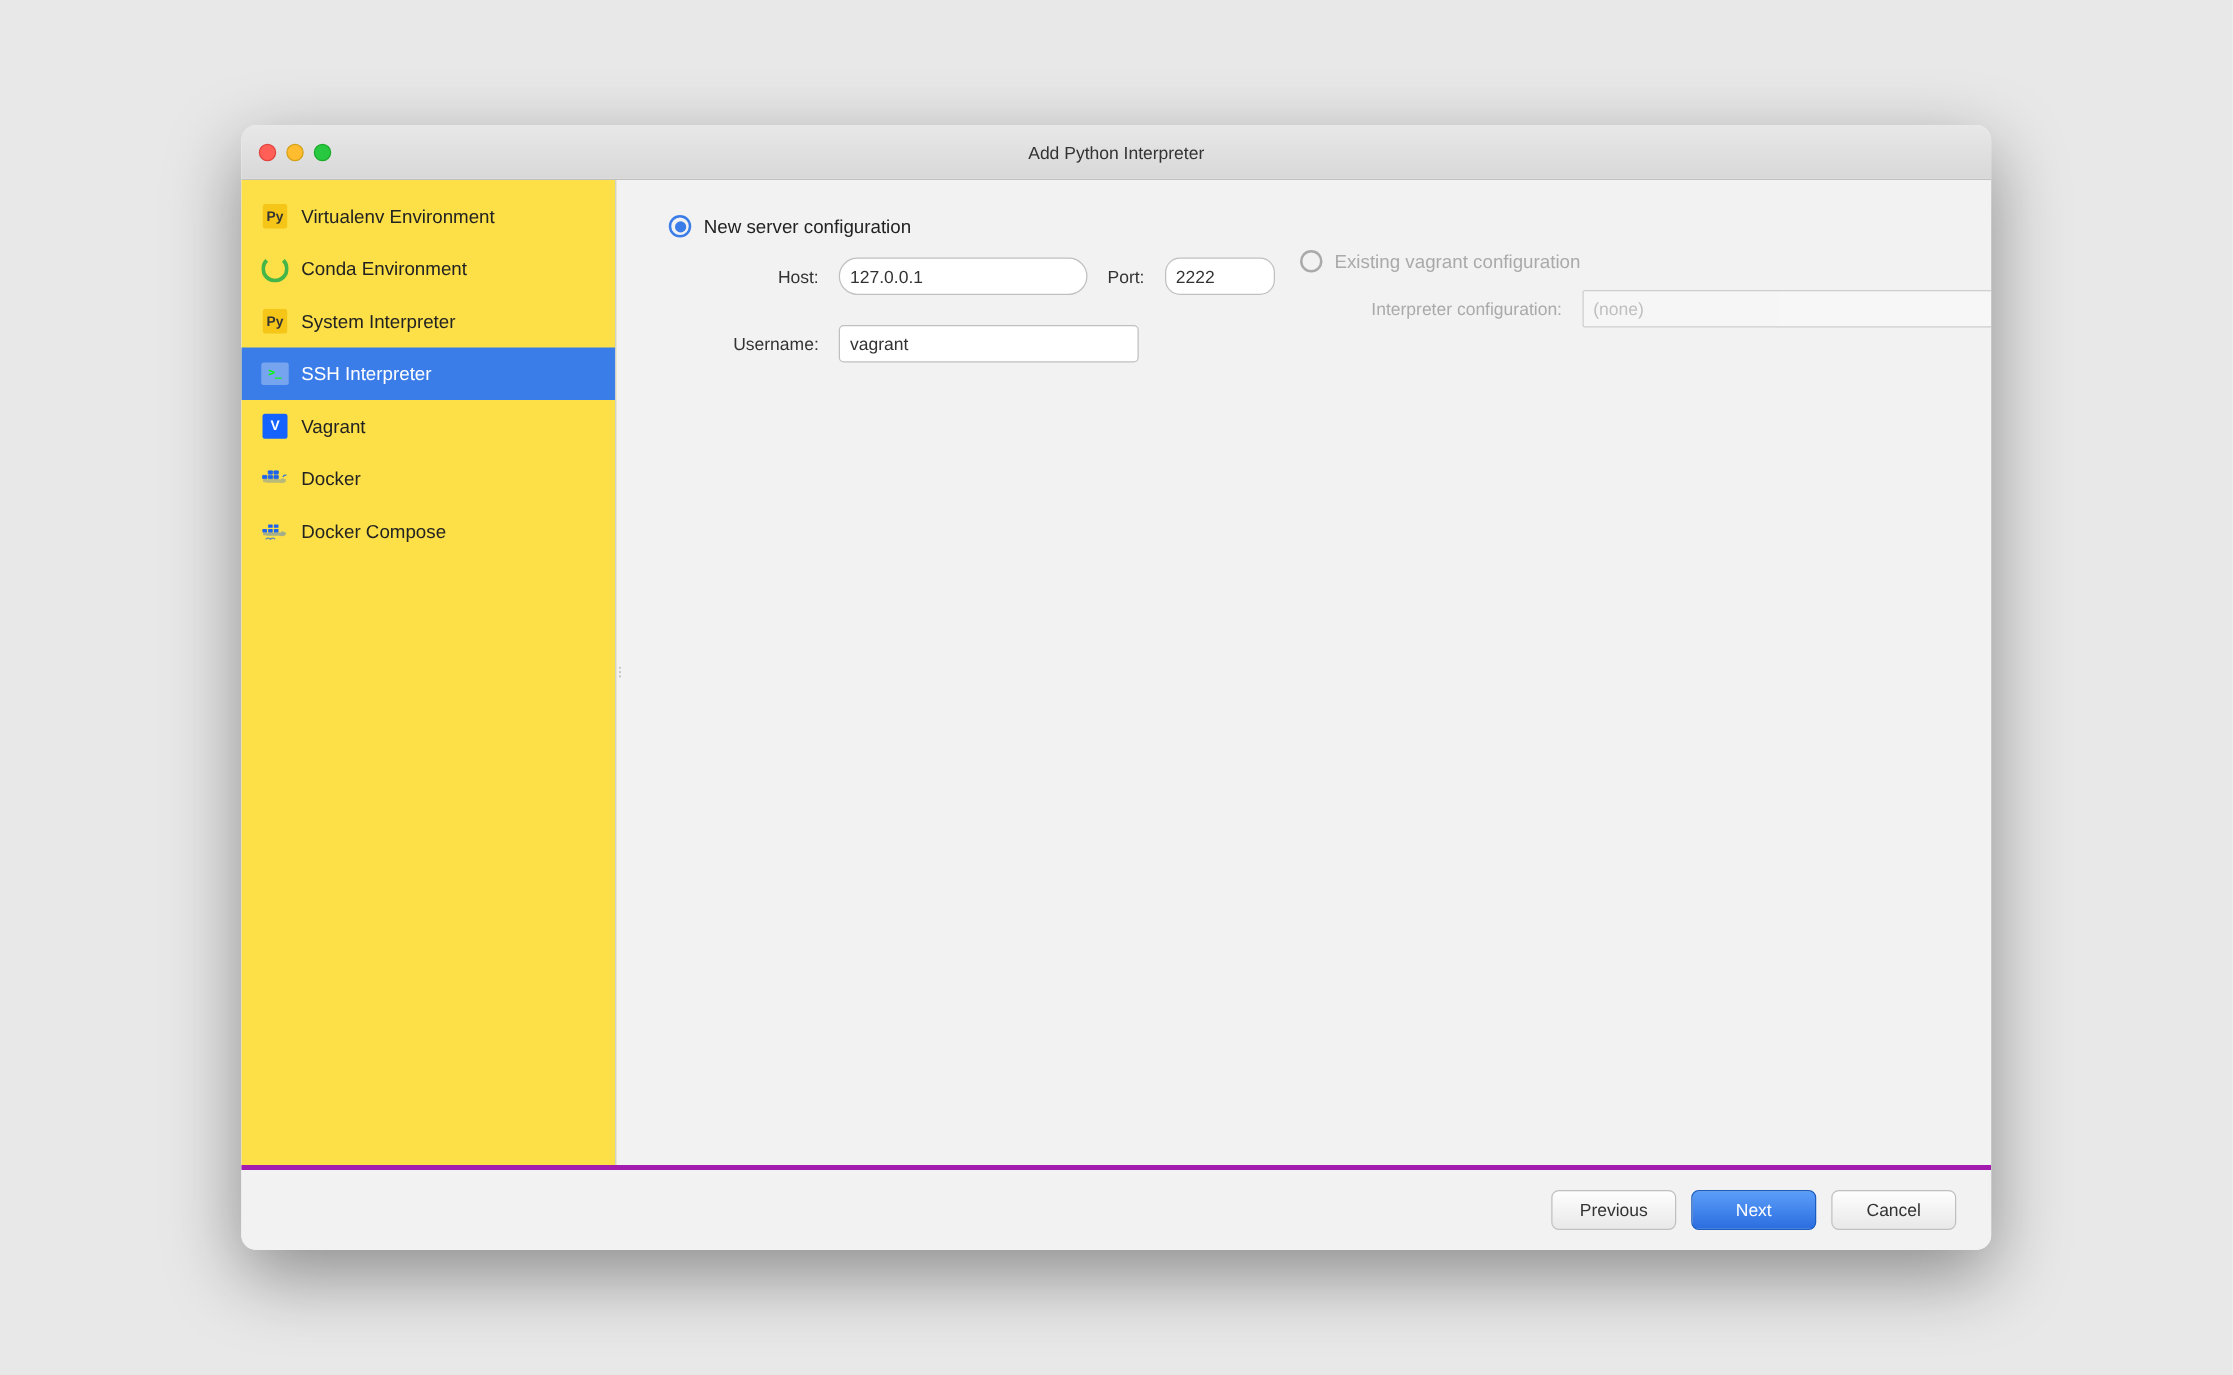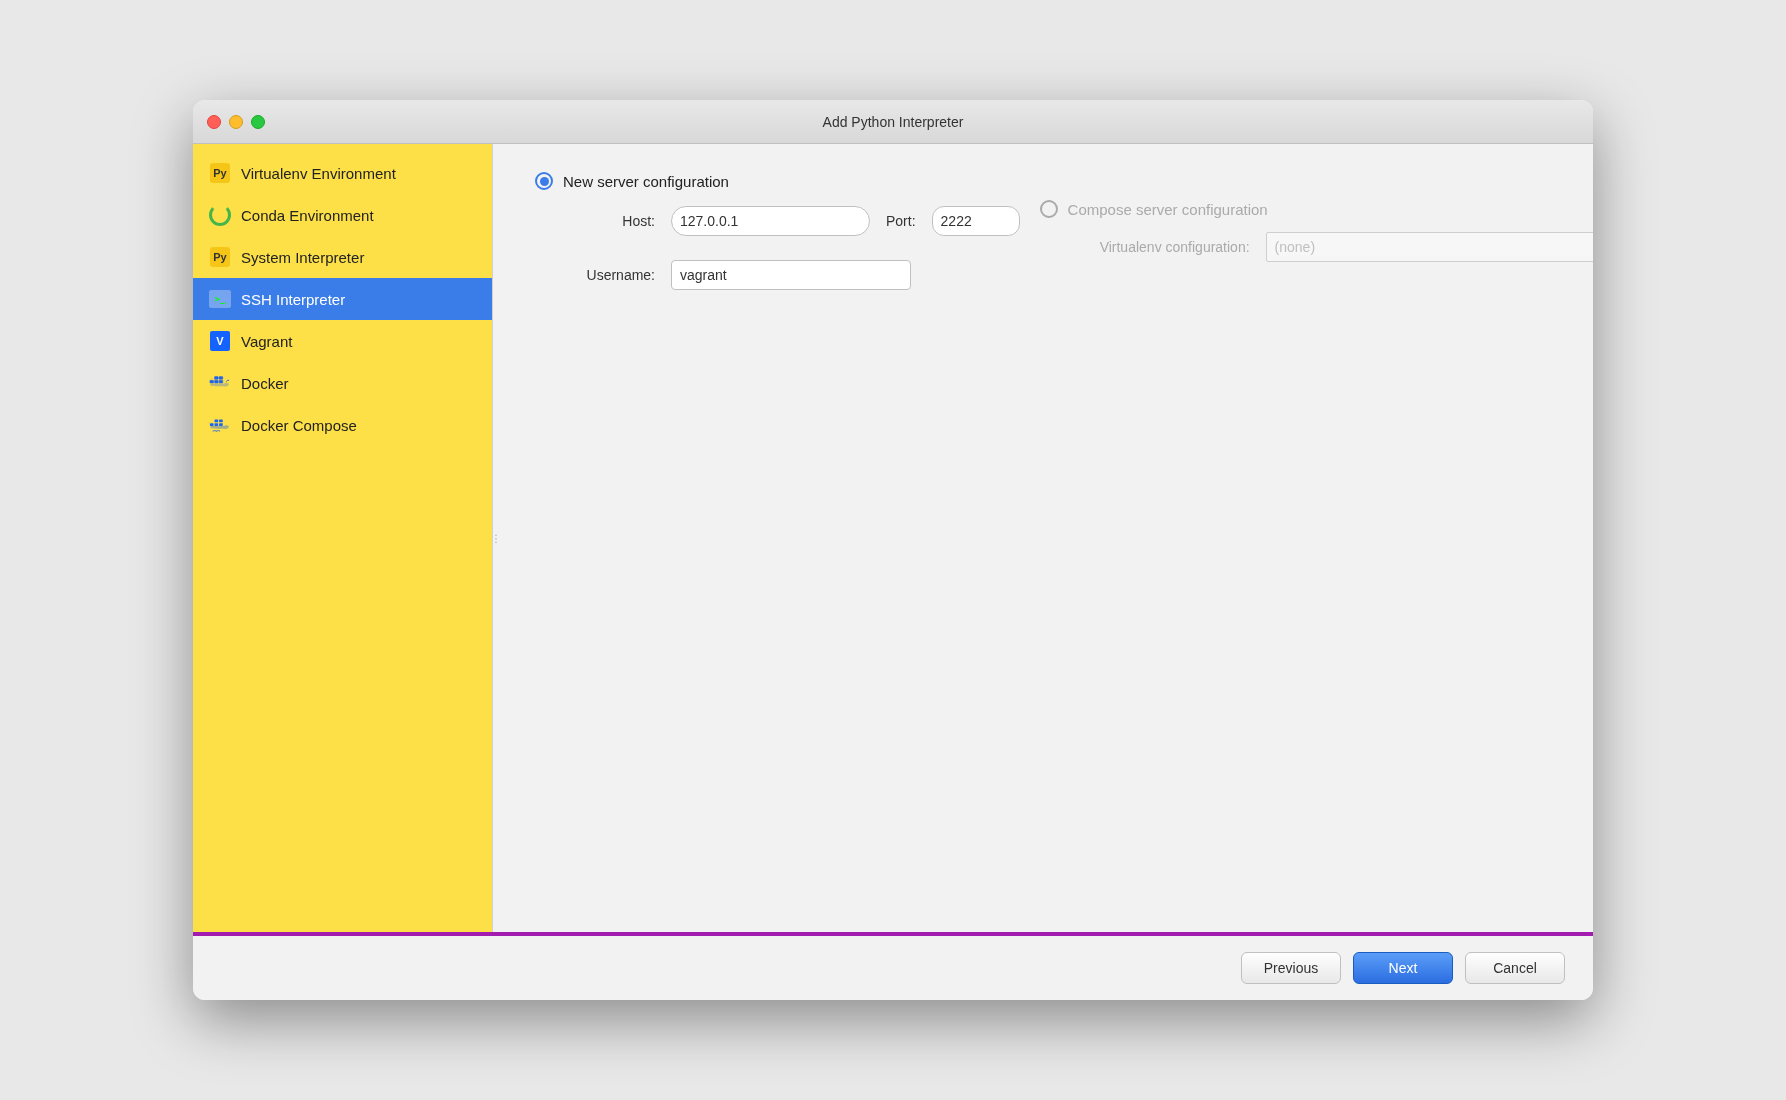--- a/index.html
+++ b/index.html
@@ -432,25 +432,25 @@
             <label class="field-label">Username:</label>
             <div class="field-row">
               <input type="text" class="text-input username-input" value="vagrant" style="">
             </div>
           </div>
         </div>
 
         <div class="section-2">
           <div class="radio-row">
             <div class="radio-input"></div>
-            <span class="radio-label" style="color:#aaa;">Compose server configuration</span>
+            <span class="radio-label" style="color:#aaa;">Existing vagrant configuration</span>
           </div>
 
           <div class="deployment-row">
-            <span class="deployment-label">Virtualenv configuration:</span>
+            <span class="deployment-label">Interpreter configuration:</span>
             <div class="text-input deployment-select" style="cursor:default;">
               <div class="deployment-select-inner">
                 <span>(none)</span>
                 <div class="spinner-btn">
                   <span>▲</span>
                   <span>▼</span>
                 </div>
               </div>
             </div>
             <div class="browse-btn">…</div>

